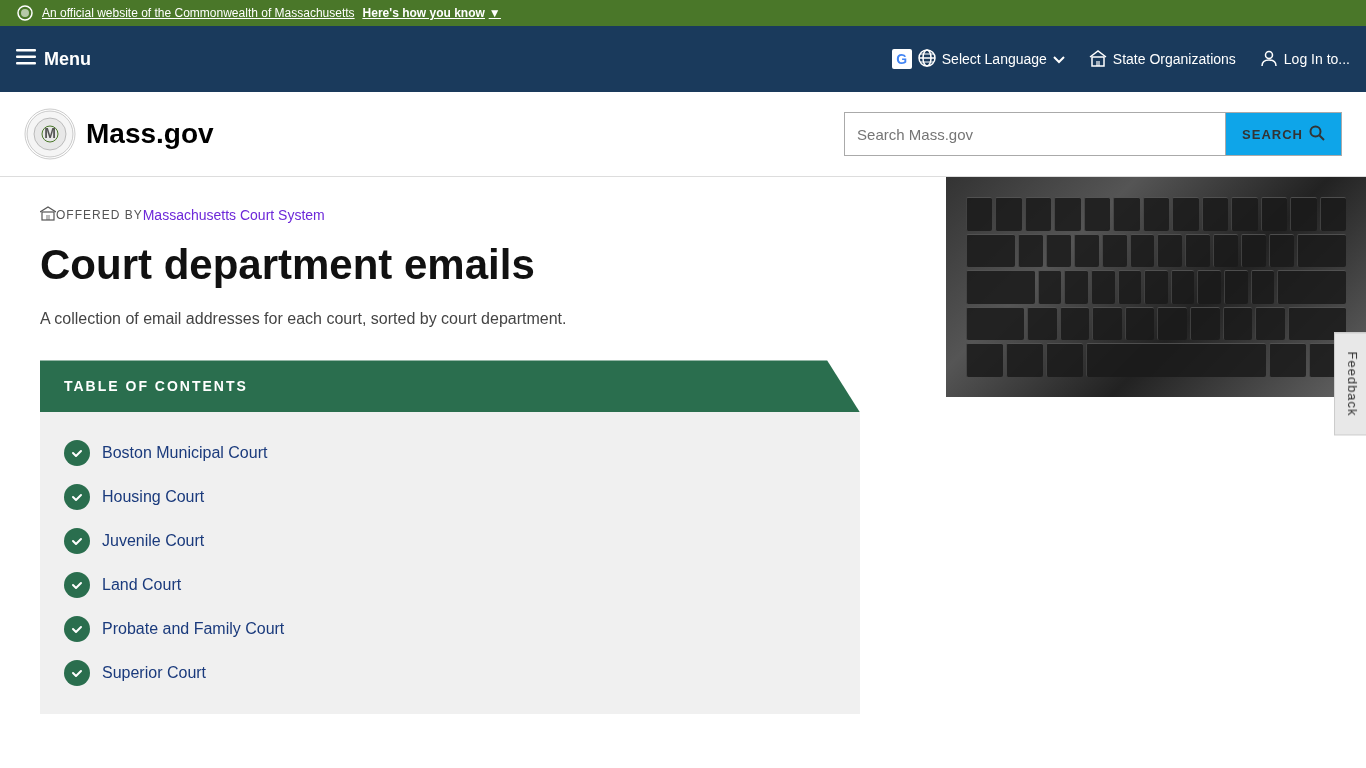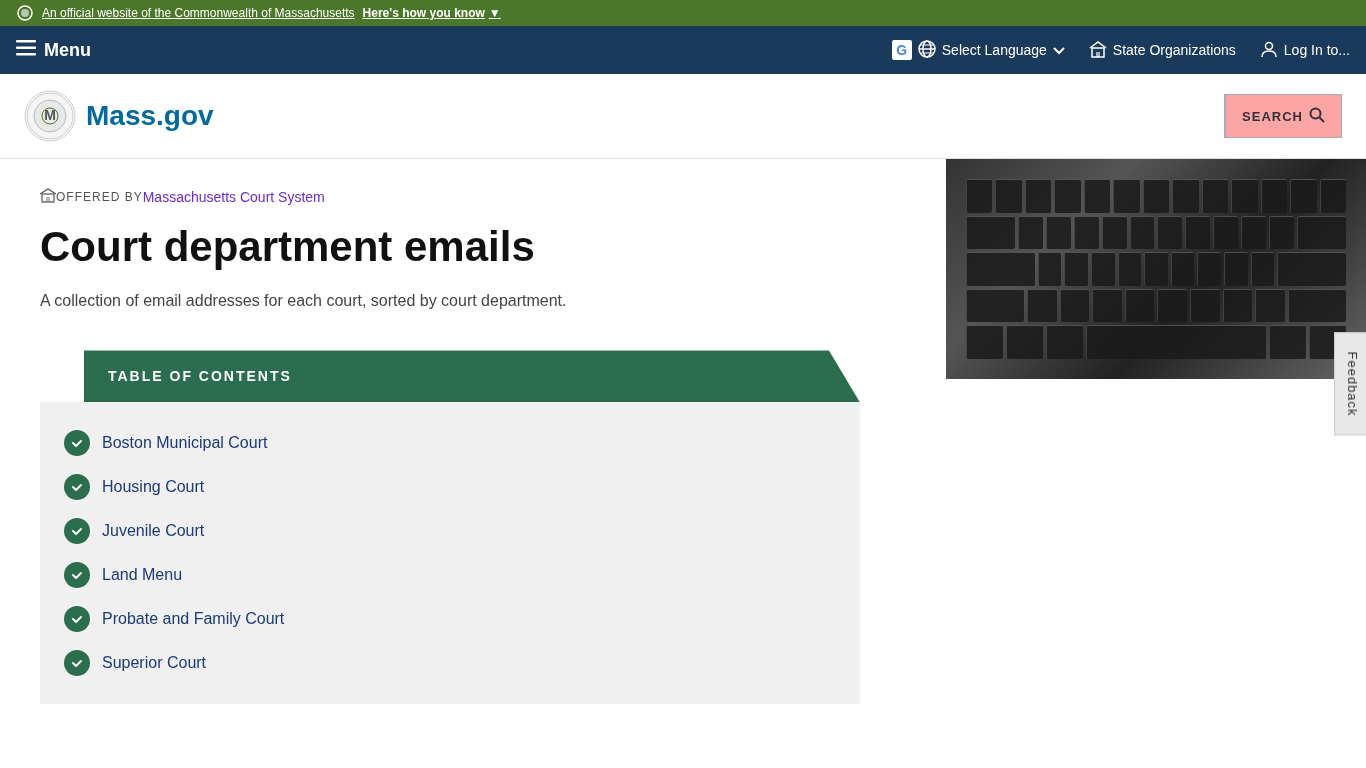--- a/index.html
+++ b/index.html
@@ -35,21 +35,21 @@
       gap: 4px;
     }
 
     
     .main-nav {
       background: #1a3a5c;
       color: #fff;
       display: flex;
       align-items: center;
       padding: 0 16px;
-      height: 48px;
+      height: 66px;
     }
     .nav-menu {
       display: flex;
       align-items: center;
       gap: 8px;
       cursor: pointer;
       font-size: 18px;
       font-weight: bold;
       color: #fff;
       flex: 1;
@@ -85,38 +85,38 @@
       gap: 10px;
       text-decoration: none;
     }
     .logo-seal {
       width: 52px;
       height: 52px;
     }
     .logo-text {
       font-size: 28px;
       font-weight: bold;
-      color: #0369a1;
+      color: #000000;
     }
     .search-area {
       display: flex;
       align-items: stretch;
       border: 1px solid #aaa;
       height: 44px;
     }
     .search-input {
       width: 380px;
       padding: 0 12px;
       font-size: 15px;
       border: none;
       outline: none;
       color: #555;
     }
     .search-button {
-      background: #fca5a5;
+      background: #0ea5e9;
       border: none;
       border-left: 1px solid #aaa;
       padding: 0 16px;
       font-size: 13px;
       font-weight: bold;
       letter-spacing: 1px;
       cursor: pointer;
       display: flex;
       align-items: center;
       gap: 6px;
@@ -161,21 +161,21 @@
     .page-title {
       font-size: 42px;
       font-weight: bold;
       color: #111;
       margin-bottom: 20px;
       line-height: 1.2;
     }
     .page-description {
       font-size: 16px;
       color: #444;
-      margin-bottom: 40px;
+      margin-bottom: 32px;
     }
 
     .hero-image {
       position: absolute;
       right: 0;
       top: 0;
       width: 420px;
       height: 220px;
       overflow: hidden;
       background: #222;
@@ -219,21 +219,20 @@
     }
     .toc-header {
       background: #2a6e4e;
       color: #fff;
       padding: 18px 24px;
       font-size: 14px;
       font-weight: bold;
       letter-spacing: 2px;
       text-transform: uppercase;
       clip-path: polygon(0 0, 96% 0, 100% 100%, 0 100%);
-      margin-left: 44px;
     }
     .toc-body {
       background: #f0f0f0;
       padding: 28px 24px 28px 24px;
     }
     .toc-item {
       display: flex;
       align-items: center;
       gap: 12px;
       margin-bottom: 18px;
@@ -365,20 +364,21 @@
     <svg class="logo-seal" viewBox="0 0 52 52" xmlns="http://www.w3.org/2000/svg">
       <circle cx="26" cy="26" r="25" fill="#fff" stroke="#ccc" stroke-width="1"></circle>
       <circle cx="26" cy="26" r="23" fill="#f5f5f5" stroke="#999" stroke-width="0.5"></circle>
       <circle cx="26" cy="26" r="16" fill="#e8e8e8" stroke="#888" stroke-width="0.5"></circle>
       <text x="26" y="30" text-anchor="middle" font-size="14" fill="#555" font-weight="bold">M</text>
       <circle cx="26" cy="26" r="8" fill="none" stroke="#4a7729" stroke-width="1"></circle>
     </svg>
     <span class="logo-text">Mass.gov</span>
   </a>
   <div class="search-area">
+    <input class="search-input" type="text" placeholder="Search Mass.gov" style="">
     <button class="search-button">
       <span>SEARCH</span>
       <span>
         <svg width="16" height="16" viewBox="0 0 16 16" fill="none">
           <circle cx="6.5" cy="6.5" r="5" stroke="#333" stroke-width="2"></circle>
           <line x1="10.5" y1="10.5" x2="15" y2="15" stroke="#333" stroke-width="2"></line>
         </svg>
       </span>
     </button>
   </div>
@@ -430,21 +430,21 @@
       </svg>
     </div>
     <a class="toc-link" href="#juvenile">Juvenile Court</a>
   </div>
             <div class="toc-item">
     <div class="toc-circle">
       <svg width="14" height="14" viewBox="0 0 14 14" fill="none">
         <path d="M3 7l3 3 5-5" stroke="#fff" stroke-width="2" stroke-linecap="round" stroke-linejoin="round"></path>
       </svg>
     </div>
-    <a class="toc-link" href="#land">Land Menu</a>
+    <a class="toc-link" href="#land">Land Court</a>
   </div>
             <div class="toc-item">
     <div class="toc-circle">
       <svg width="14" height="14" viewBox="0 0 14 14" fill="none">
         <path d="M3 7l3 3 5-5" stroke="#fff" stroke-width="2" stroke-linecap="round" stroke-linejoin="round"></path>
       </svg>
     </div>
     <a class="toc-link" href="#probate">Probate and Family Court</a>
   </div>
             <div class="toc-item">

